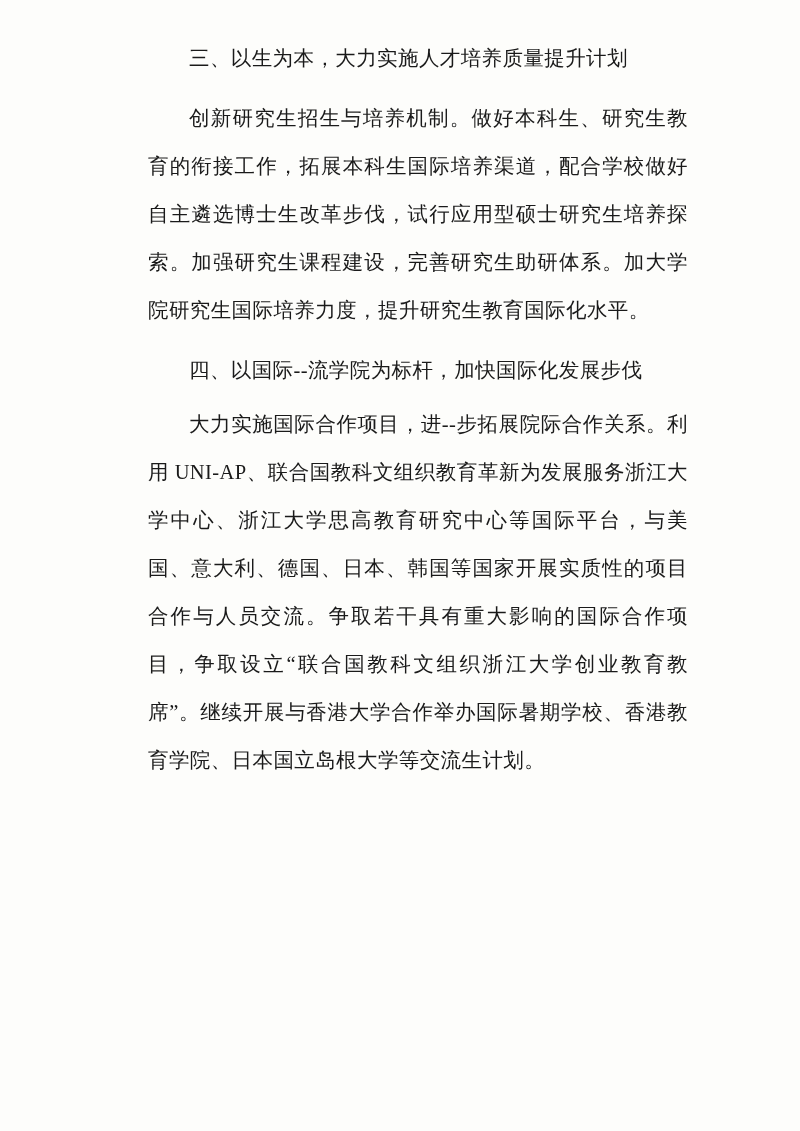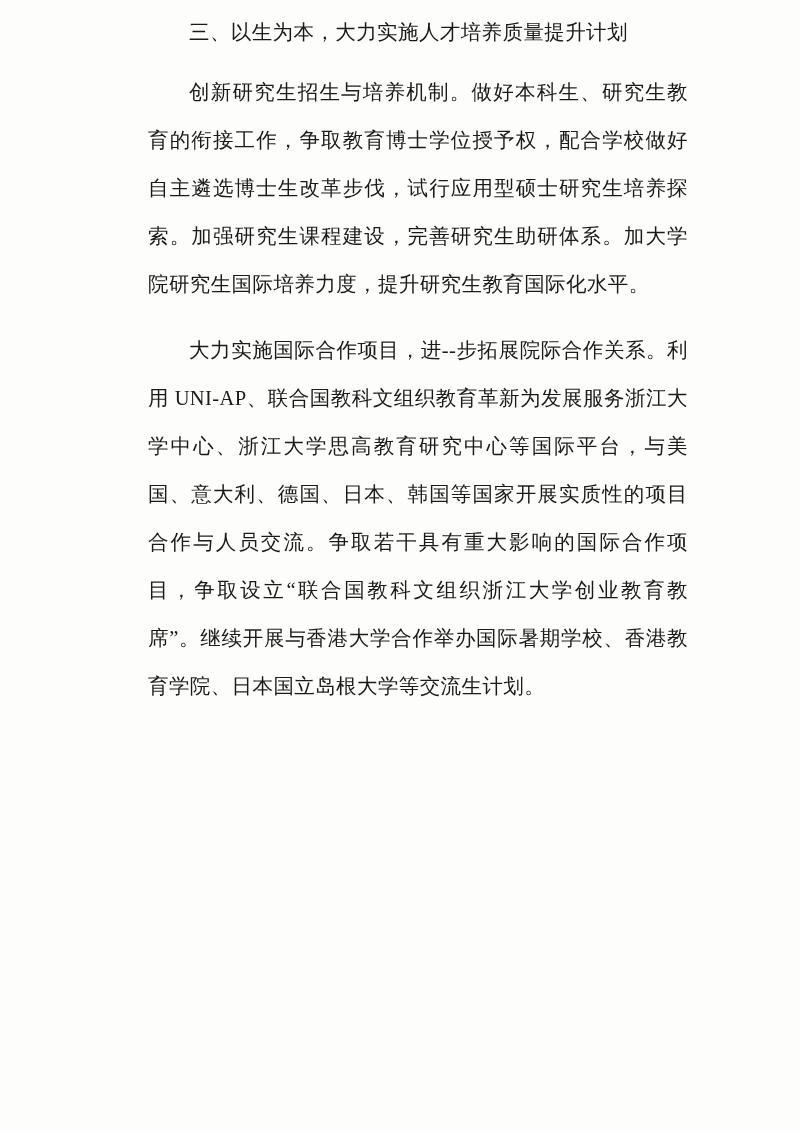--- a/index.html
+++ b/index.html
@@ -12,21 +12,21 @@
     height: 1131px;
     font-family: "Liberation Serif", "DejaVu Serif", serif;
     color: #1a1a1a;
   }
   .page {
     position: relative;
     width: 800px;
     height: 1131px;
     background: #fdfdfb;
     box-sizing: border-box;
-    padding: 8px 112px 18px 148px;
+    padding: 34px 112px 18px 148px;
     overflow: hidden;
   }
   .doc-body {
     font-size: 20.5px;
     line-height: 48px;
     letter-spacing: 0.4px;
     text-align: justify;
     text-justify: inter-ideograph;
   }
   .para {
@@ -46,23 +46,24 @@
 <body>
 
 <div class="page">
   <div class="doc-body">
 
     <p class="heading">三、以生为本，大力实施人才培养质量提升计划</p>
     <div class="gap-sm"></div>
 
     <div class="gap-sm"></div>
 
-    <p class="para">创新研究生招生与培养机制。做好本科生、研究生教育的衔接工作，争取教育博士学位授予权，配合学校做好自主遴选博士生改革步伐，试行应用型硕士研究生培养探索。加强研究生课程建设，完善研究生助研体系。加大学院研究生国际培养力度，提升研究生教育国际化水平。</p>
+    <p class="para">创新研究生招生与培养机制。做好本科生、研究生教育的衔接工作，拓展本科生国际培养渠道，配合学校做好自主遴选博士生改革步伐，试行应用型硕士研究生培养探索。加强研究生课程建设，完善研究生助研体系。加大学院研究生国际培养力度，提升研究生教育国际化水平。</p>
     <div class="gap-sm"></div>
 
     <div class="gap-sm"></div>
 
+    <p class="heading">四、以国际--流学院为标杆，加快国际化发展步伐</p>
     <div class="gap-sm"></div>
 
     <p class="para">大力实施国际合作项目，进--步拓展院际合作关系。利用 UNI-AP、联合国教科文组织教育革新为发展服务浙江大学中心、浙江大学思高教育研究中心等国际平台，与美国、意大利、德国、日本、韩国等国家开展实质性的项目合作与人员交流。争取若干具有重大影响的国际合作项目，争取设立“联合国教科文组织浙江大学创业教育教席”。继续开展与香港大学合作举办国际暑期学校、香港教育学院、日本国立岛根大学等交流生计划。</p>
 
   </div>
 </div>
 
 </body></html>

